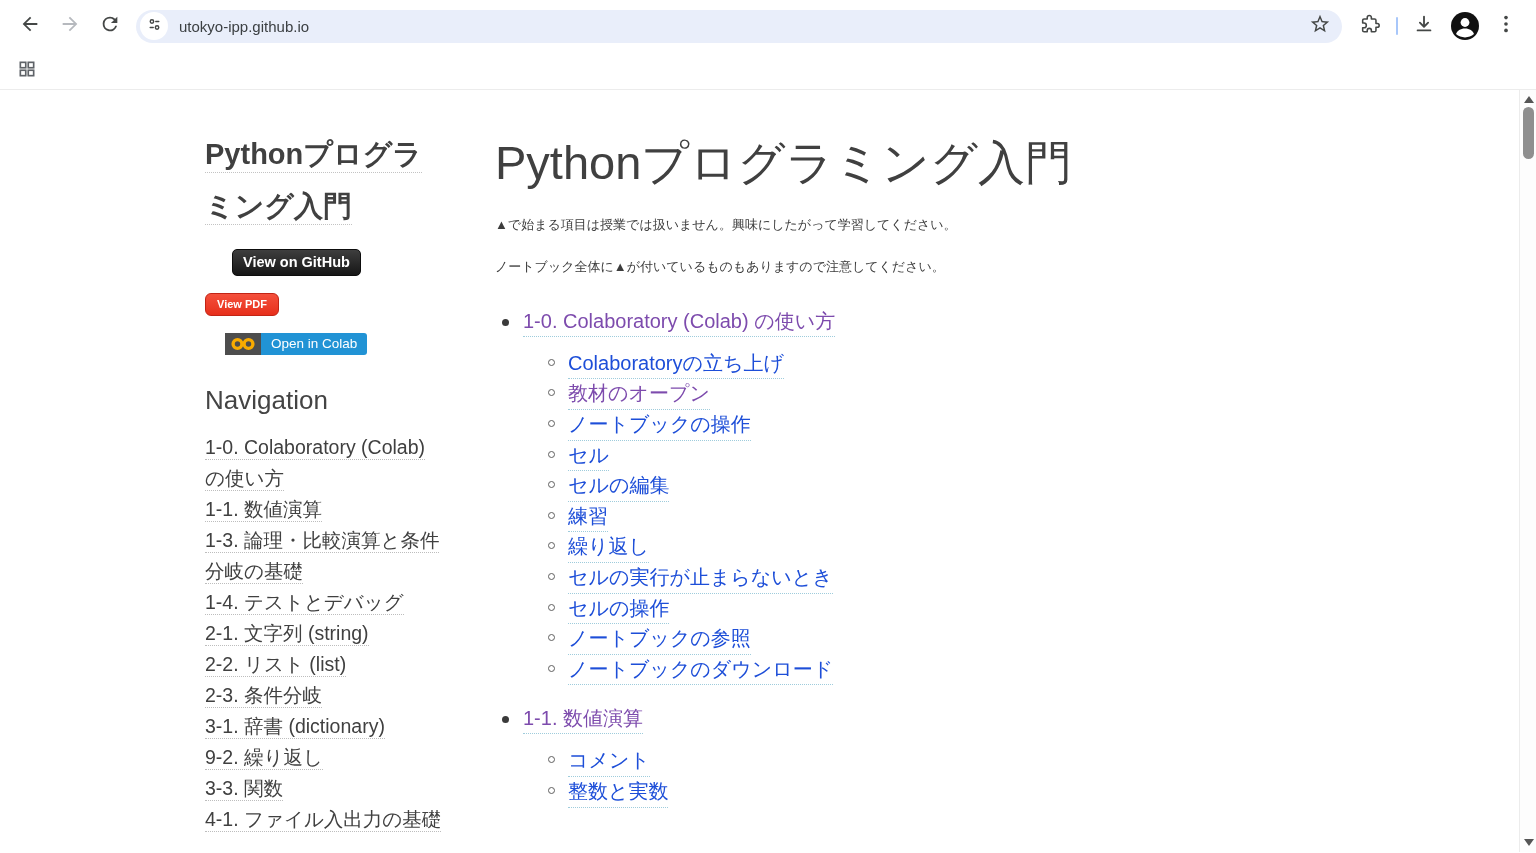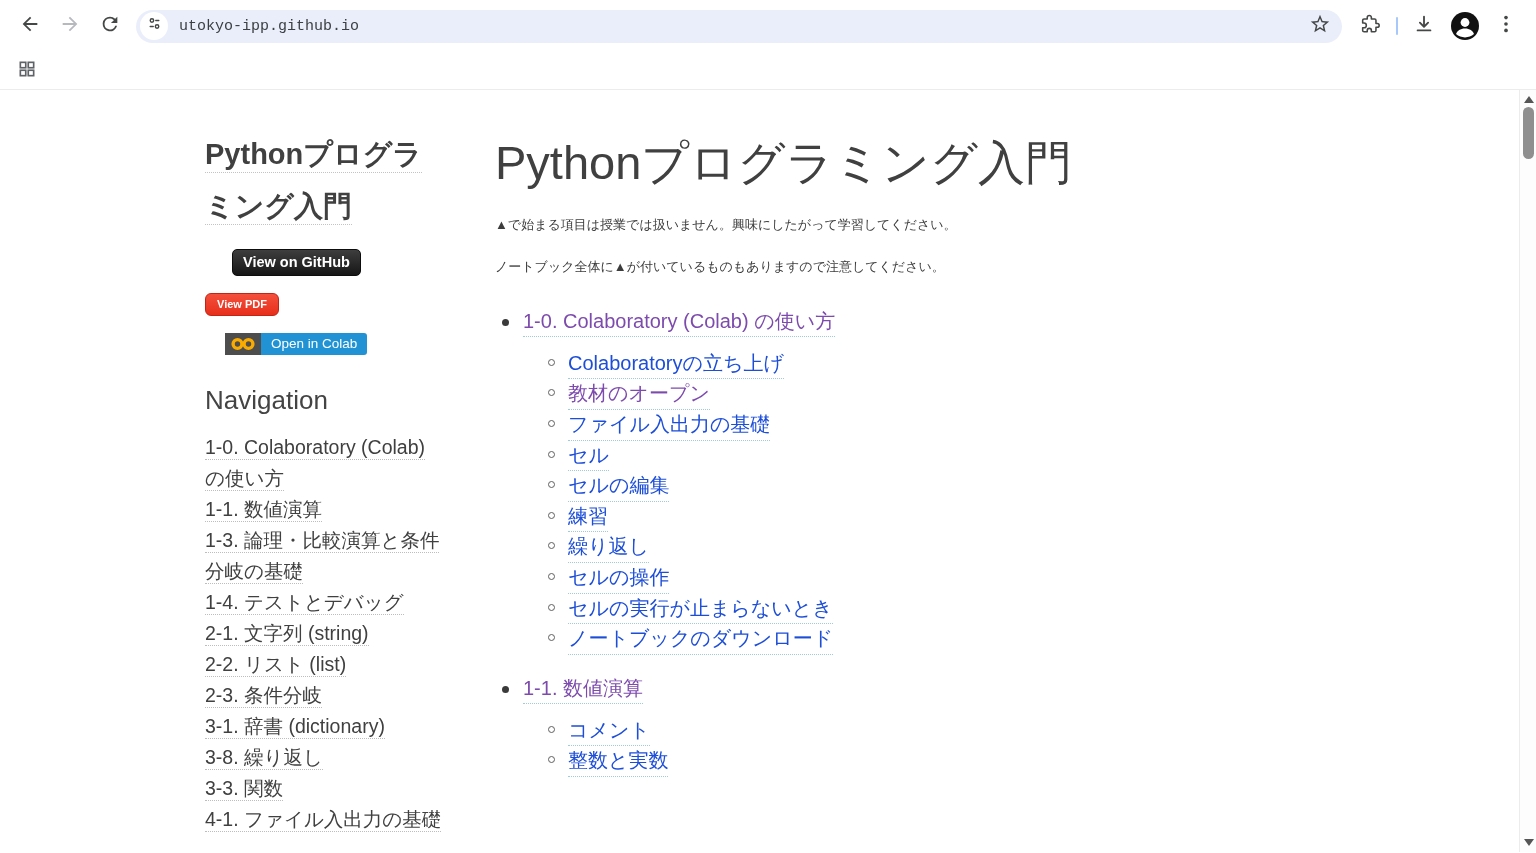--- a/index.html
+++ b/index.html
@@ -5,21 +5,21 @@
   * { margin:0; padding:0; box-sizing:border-box; }
   html,body { width:1536px; height:853px; overflow:hidden; background:#fff;
               font-family:"Liberation Sans","DejaVu Sans",sans-serif; }
 
   
   .toolbar { height:52px; background:#fff; display:flex; align-items:center; padding:0 10px; }
   .tb-btn { width:40px; height:40px; border-radius:50%; display:flex; align-items:center;
             justify-content:center; flex:0 0 auto; cursor:pointer; }
   .tb-btn svg { width:22px; height:22px; }
   .url-pill { flex:1 1 auto; height:33px; background:#e9eefa; border-radius:17px;
-              display:flex; align-items:center; margin:0 8px 0 6px; padding:0 6px 0 4px;font-family:Liberation Mono, monospace; }
+              display:flex; align-items:center; margin:0 8px 0 6px; padding:0 6px 0 4px; }
   .site-info-chip { width:28px; height:28px; border-radius:50%; background:#fff;
                     display:flex; align-items:center; justify-content:center; cursor:pointer; }
   .url-text { flex:1 1 auto; font-size:15px; color:#3c4043; margin-left:11px; white-space:nowrap; }
   .right-cluster { display:flex; align-items:center; flex:0 0 auto; }
   .v-divider { width:2px; height:18px; background:#a8c7fa; margin:0 6px; border-radius:1px; }
   .avatar-wrap { width:30px; height:30px; margin:0 6px; cursor:pointer; }
 
   .bookmarks-bar { height:38px; background:#fff; display:flex; align-items:center;
                    padding:0 14px; border-bottom:1px solid #ececec; }
   .apps-btn { width:26px; height:26px; display:flex; align-items:center; justify-content:center; cursor:pointer; }
@@ -194,21 +194,21 @@
     <div class="nav-heading">Navigation</div>
     <div class="nav-list">
       <div><a href="#">1-0. Colaboratory (Colab) の使い方</a></div>
       <div><a href="#">1-1. 数値演算</a></div>
       <div><a href="#">1-3. 論理・比較演算と条件分岐の基礎</a></div>
       <div><a href="#">1-4. テストとデバッグ</a></div>
       <div><a href="#">2-1. 文字列 (string)</a></div>
       <div><a href="#">2-2. リスト (list)</a></div>
       <div><a href="#">2-3. 条件分岐</a></div>
       <div><a href="#">3-1. 辞書 (dictionary)</a></div>
-      <div><a href="#">3-8. 繰り返し</a></div>
+      <div><a href="#">9-2. 繰り返し</a></div>
       <div><a href="#">3-3. 関数</a></div>
       <div><a href="#">4-1. ファイル入出力の基礎</a></div>
     </div>
   </div>
 
   <div class="main">
     <h1>Pythonプログラミング入門</h1>
     <p>▲で始まる項目は授業では扱いません。興味にしたがって学習してください。</p>
     <p>ノートブック全体に▲が付いているものもありますので注意してください。</p>
 
@@ -222,45 +222,49 @@
           <li class="sub-item">
               <span class="ring"></span>
               <a href="#" class="unvisited">Colaboratoryの立ち上げ</a>
             </li>
           <li class="sub-item">
               <span class="ring"></span>
               <a href="#" class="visited">教材のオープン</a>
             </li>
           <li class="sub-item">
               <span class="ring"></span>
-              <a href="#" class="unvisited">ファイル入出力の基礎</a>
+              <a href="#" class="unvisited">ノートブックの操作</a>
             </li>
           <li class="sub-item">
               <span class="ring"></span>
               <a href="#" class="unvisited">セル</a>
             </li>
           <li class="sub-item">
               <span class="ring"></span>
               <a href="#" class="unvisited">セルの編集</a>
             </li>
           <li class="sub-item">
               <span class="ring"></span>
               <a href="#" class="unvisited">練習</a>
             </li>
           <li class="sub-item">
               <span class="ring"></span>
               <a href="#" class="unvisited">繰り返し</a>
             </li>
           <li class="sub-item">
               <span class="ring"></span>
+              <a href="#" class="unvisited">セルの実行が止まらないとき</a>
+            </li>
+          <li class="sub-item">
+              <span class="ring"></span>
               <a href="#" class="unvisited">セルの操作</a>
             </li>
           <li class="sub-item">
               <span class="ring"></span>
-              <a href="#" class="unvisited">セルの実行が止まらないとき</a>
+              <a href="#" class="unvisited">ノートブックの参照</a>
             </li>
           <li class="sub-item">
               <span class="ring"></span>
               <a href="#" class="unvisited">ノートブックのダウンロード</a>
             </li>
         </ul>
       </li>
       <li>
         <div class="toc-head">
           <span class="dot"></span>

